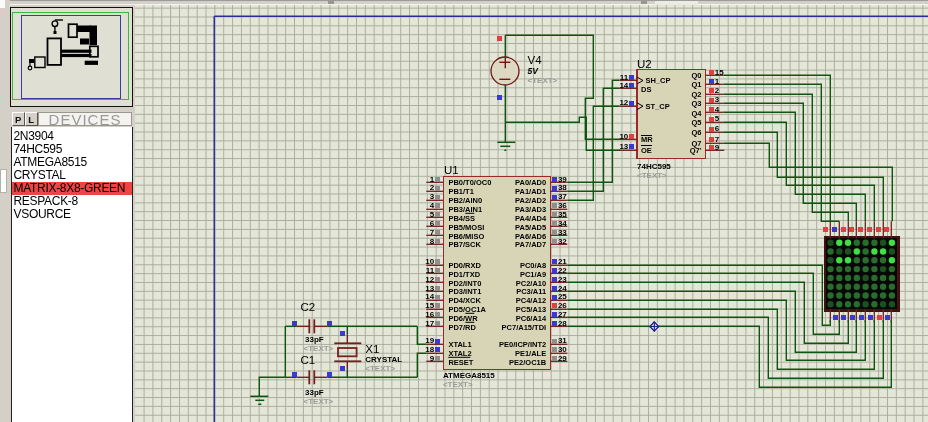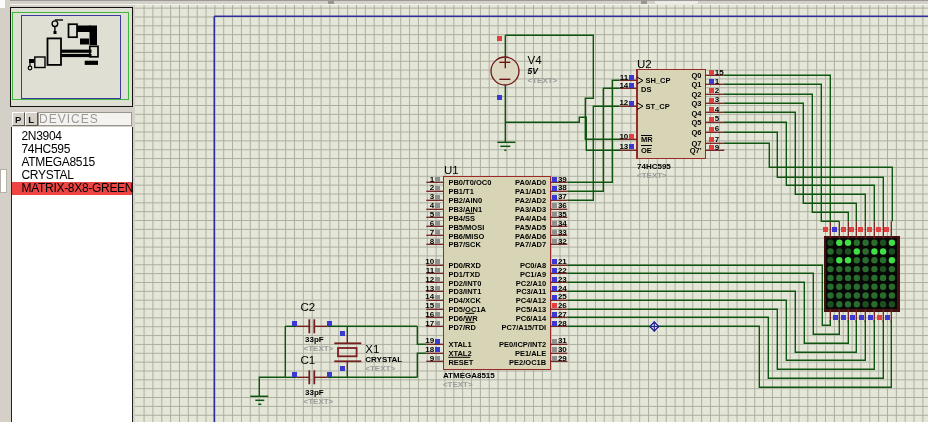--- a/index.html
+++ b/index.html
@@ -12,24 +12,24 @@
 #leftstrip{position:absolute;left:0;top:0;width:10px;height:422px;background:#d4d0c8}
 #notch{position:absolute;left:0;top:169px;width:7px;height:24px;background:#fff;border:1px solid #b5b1a9}
 #ovw{position:absolute;left:10px;top:7px;width:123px;height:100px;background:#dfe0d3;border:1px solid #111}
 #ovg{position:absolute;left:0.5px;top:4px;width:117px;height:88px;border:1.5px solid #3cb83c}
 #ovb{position:absolute;left:10px;top:7px;width:100px;height:84px;border:1px solid #3a3aa0}
 #plbar{position:absolute;left:11px;top:111.5px;width:121px;height:14.5px;background:#d4d0c8}
 .btn{position:absolute;top:0;width:12.5px;height:14px;background:#d4d0c8;
  border-top:1px solid #fff;border-left:1px solid #fff;border-right:1px solid #58544e;border-bottom:1px solid #58544e;
  font-size:9.5px;font-weight:bold;text-align:center;line-height:13px;color:#111}
 #devbar{position:absolute;left:27px;top:0;width:94px;height:14px;background:#f4f3ef;
- border:1px solid #9a968e;color:#999;font-size:12px;text-align:left;line-height:13px;letter-spacing:1px}
+ border:1px solid #9a968e;color:#999;font-size:15px;text-align:center;line-height:13px;letter-spacing:1px}
 #list{position:absolute;left:10.5px;top:126.5px;width:122.5px;height:422px;background:#fff;
  border-left:1.5px solid #222;border-right:1.5px solid #222;font-size:12px;color:#000;padding-top:3.5px;letter-spacing:-0.3px}
-#list div{height:13.0px;line-height:13.0px;padding-left:10px;white-space:nowrap}
+#list div{height:13.0px;line-height:13.0px;padding-left:2px;white-space:nowrap}
 #list div.sel{background:#ef4444}
 .mk{position:absolute;background:#9a968e}
 </style></head>
 <body>
 <div id="grid"></div>
 <svg class="sch" width="928" height="422" font-family="&quot;Liberation Sans&quot;,sans-serif">
 <rect x="143.60" y="5" width="0.95" height="417" fill="#aaad9e"></rect>
 <rect x="152.45" y="5" width="0.95" height="417" fill="#aaad9e"></rect>
 <rect x="161.30" y="5" width="0.95" height="417" fill="#aaad9e"></rect>
 <rect x="170.15" y="5" width="0.95" height="417" fill="#aaad9e"></rect>
@@ -603,12 +603,14 @@
  <div class="btn" style="left:1px">P</div>
  <div class="btn" style="left:14px">L</div>
  <div id="devbar">DEVICES</div>
 </div>
 <div id="list">
 <div>2N3904</div>
 <div>74HC595</div>
 <div>ATMEGA8515</div>
 <div>CRYSTAL</div>
 <div class="sel">MATRIX-8X8-GREEN</div>
+<div>RESPACK-8</div>
+<div>VSOURCE</div>
 </div>
 </body></html>

